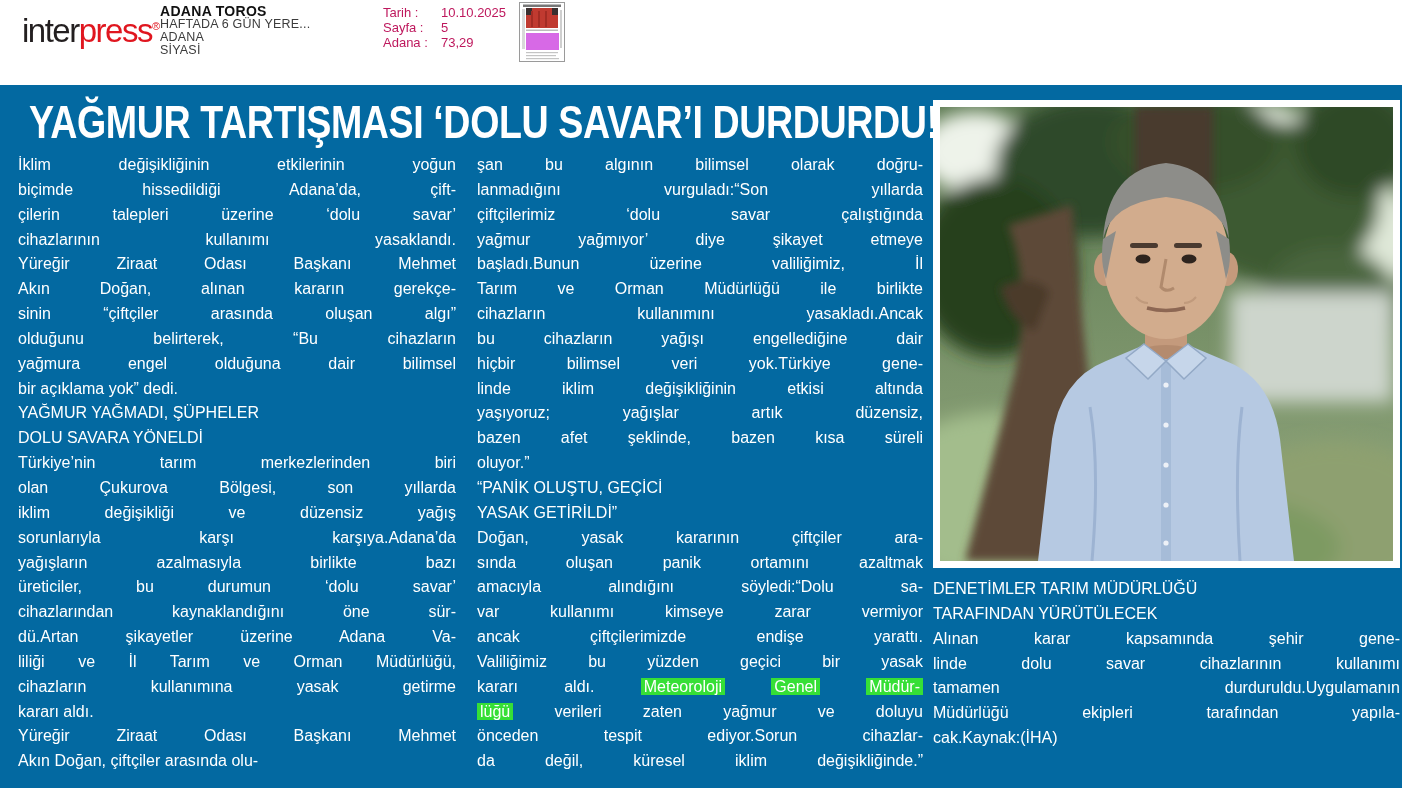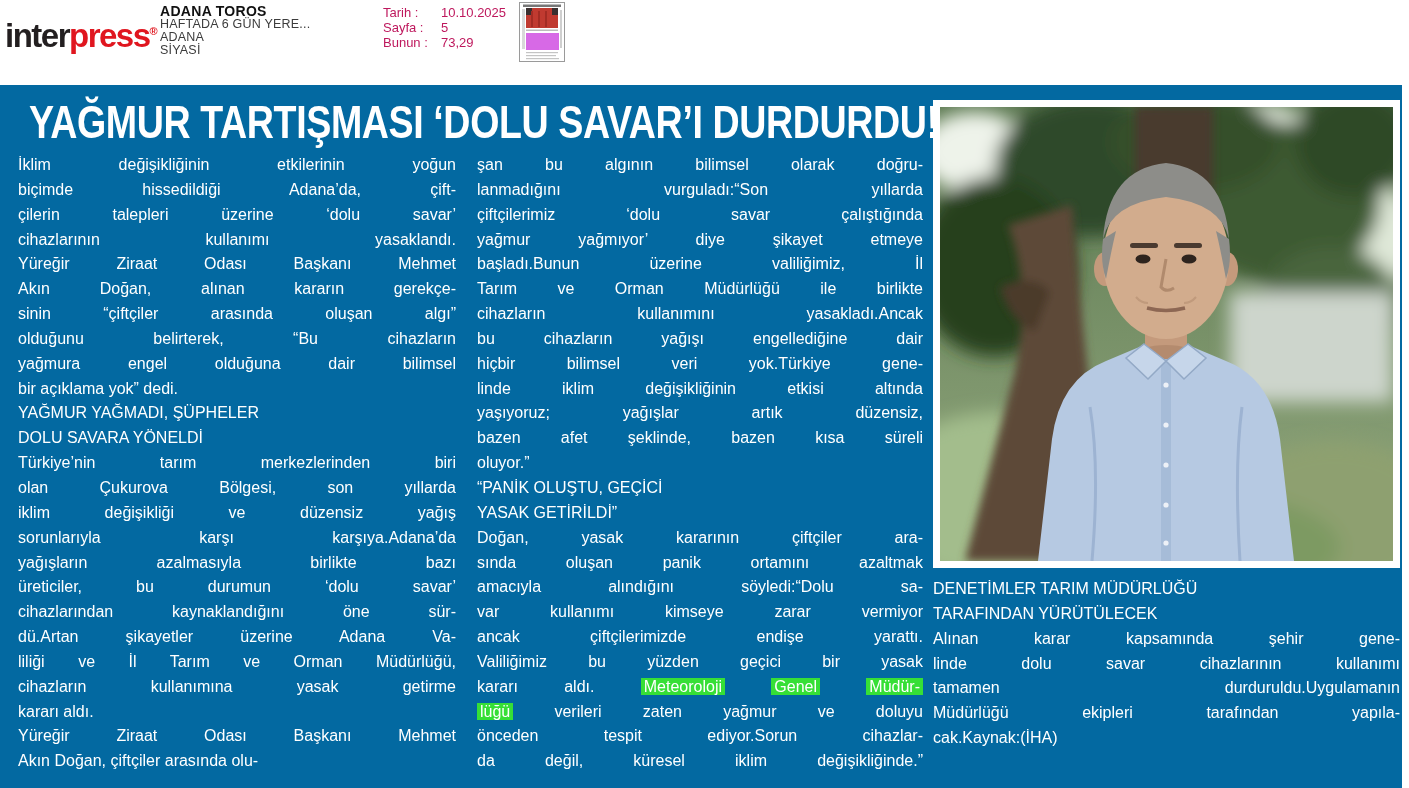--- a/index.html
+++ b/index.html
@@ -2,21 +2,21 @@
 <html><head>
 <meta charset="utf-8">
 <style>
   html,body{margin:0;padding:0}
   body{
     width:1409px;height:788px;position:relative;overflow:hidden;
     background:#ffffff;font-family:"Liberation Sans",sans-serif;
   }
   
   .header{position:absolute;left:0;top:0;width:1409px;height:85px;background:#ffffff}
-  .logo{position:absolute;left:5px;top:8px;font-size:33px;font-weight:bold;letter-spacing:-1.5px;color:#231f20;line-height:46px}
+  .logo{position:absolute;left:22px;top:8px;font-size:33px;font-weight:normal;letter-spacing:-1.5px;color:#231f20;line-height:36px}
   .logo .red{color:#e0161f}
   .logo .reg{font-size:11px;color:#e0161f;vertical-align:super;letter-spacing:0}
   .pub{position:absolute;left:160px;top:5px;color:#3c3c3c;font-size:12.5px;line-height:13px;letter-spacing:.2px}
   .pub .name{font-size:14px;font-weight:bold;color:#111;letter-spacing:.3px}
   .meta{position:absolute;left:383px;top:5px;color:#be185d;font-size:13px;line-height:15px}
   .meta .row{display:flex}
   .meta .lab{width:58px}
   .thumb{position:absolute;left:519px;top:2px;width:46px;height:60px}
   
   .panel{position:absolute;left:0;top:85px;width:1402px;height:703px;background:#0369a1}
@@ -52,21 +52,21 @@
   <div class="meta">
     <div class="row">
       <span class="lab">Tarih :</span>
       <span>10.10.2025</span>
     </div>
     <div class="row">
       <span class="lab">Sayfa :</span>
       <span>5</span>
     </div>
     <div class="row">
-      <span class="lab">Bunun :</span>
+      <span class="lab">Adana :</span>
       <span>73,29</span>
     </div>
   </div>
 
   <div class="thumb">
     <svg viewBox="0 0 46 60">
       <rect x="0.5" y="0.5" width="45" height="59" fill="#ffffff" stroke="#9a9a9a"></rect>
       <rect x="4" y="2.5" width="38" height="2.5" fill="#777"></rect>
       <rect x="7" y="6" width="32" height="20" fill="#c03a30"></rect>
       <rect x="7" y="6" width="6" height="7" fill="#3a2f2f"></rect>

